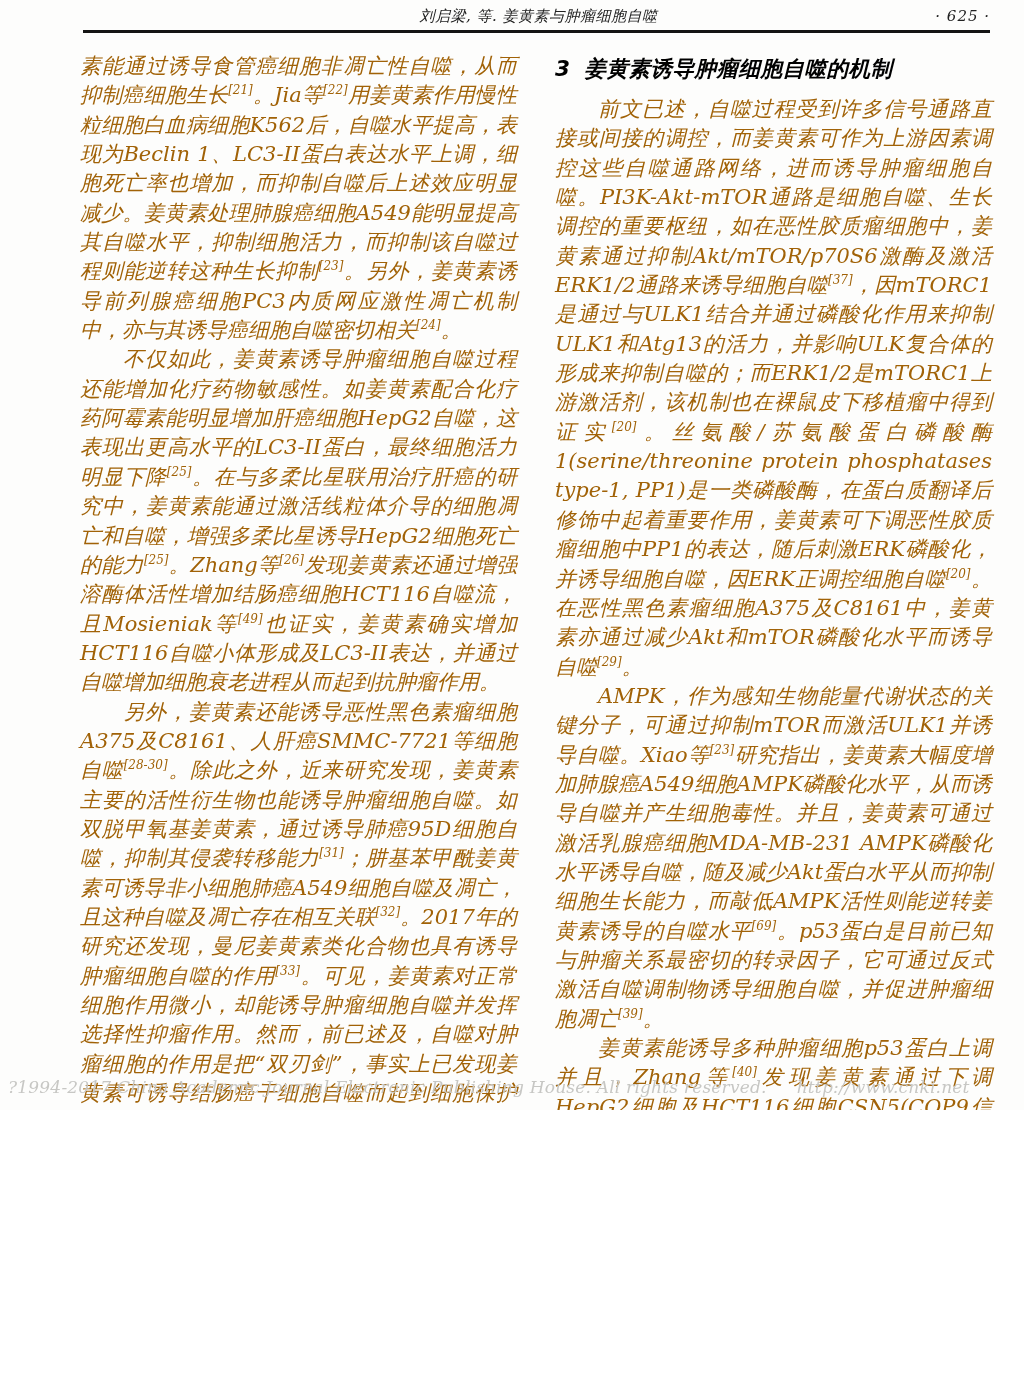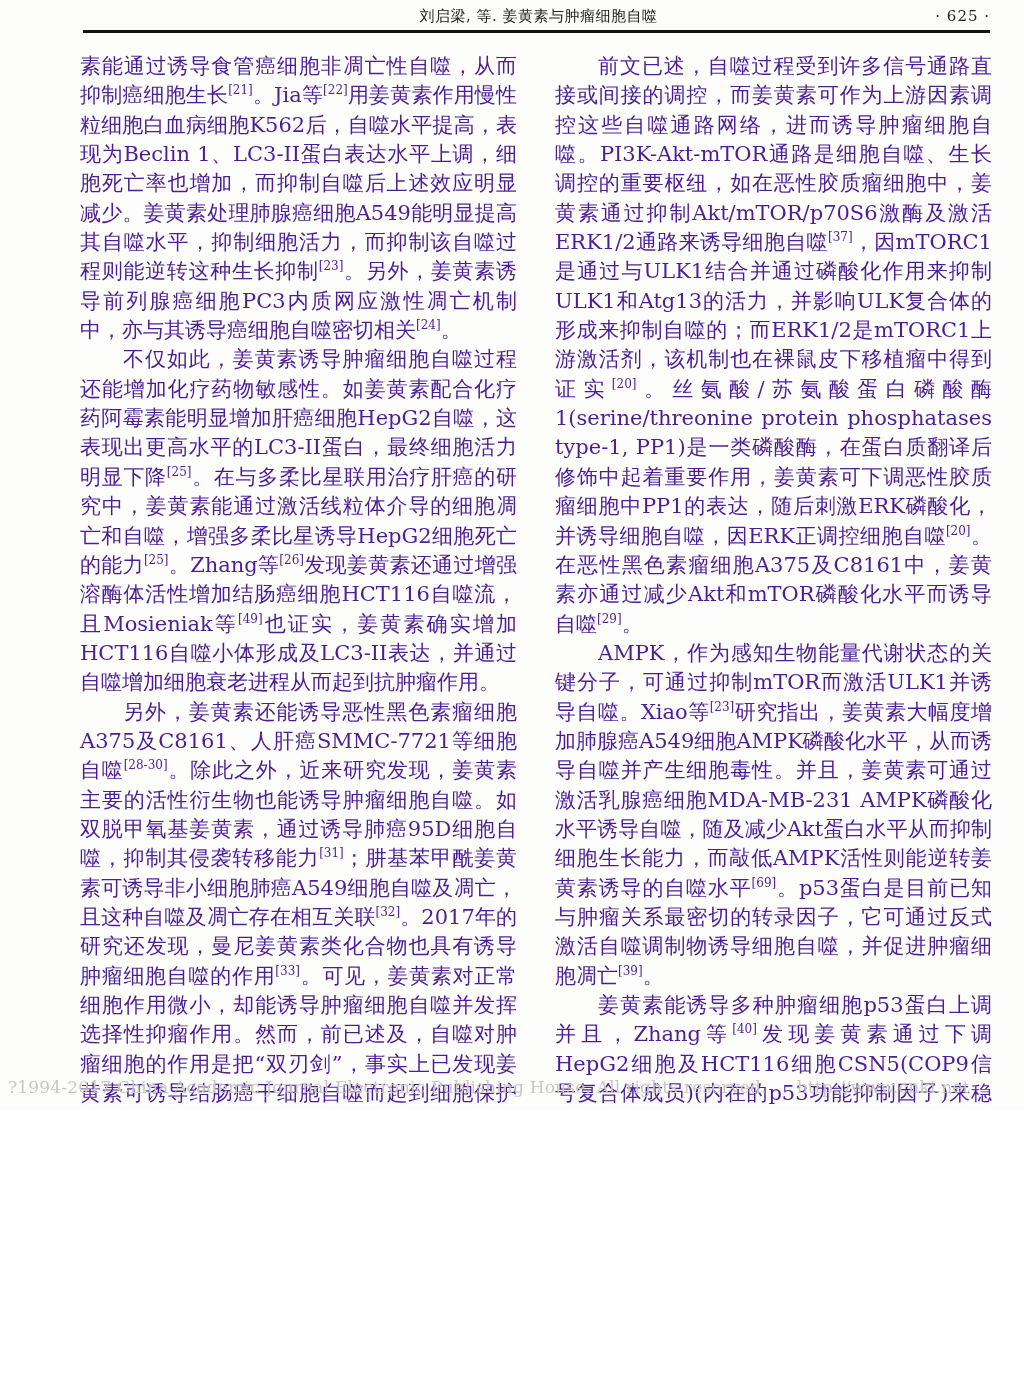--- a/index.html
+++ b/index.html
@@ -3,20 +3,21 @@
 <meta charset="utf-8">
 <style>
   html,body{margin:0;padding:0;background:#ffffff;}
   .page{
     position:relative;
     width:1024px;height:1110px;
     background:#fdfdfc;
     font-family:"DejaVu Serif","Liberation Serif",serif;
     color:#1e1e1e;
     overflow:hidden;
+    font-style:italic;
   }
   
   .page-header{
     position:absolute;top:7px;left:83px;right:30px;height:22px;
     font-size:15px;color:#222;
   }
   .running-title{
     position:absolute;left:0;right:0;top:0;text-align:center;
     letter-spacing:0.5px;
   }
@@ -30,21 +31,21 @@
     position:absolute;top:52px;left:80px;width:912px;
     display:flex;gap:38px;
   }
   .column{width:437px;}
   .para{
     margin:0;
     font-size:21px;
     line-height:29.35px;
     text-align:justify;
     text-justify:inter-ideograph;
-    color:#4c1d95;
+    color:#a16207;
   }
   .para.indent{text-indent:2.05em;}
   .para sup{
     font-size:12px;
     line-height:0;
     vertical-align:super;
     letter-spacing:0;
   }
   .section-heading{
     margin:0 0 13px 0;
@@ -80,20 +81,23 @@
 
   <div class="header-rule"></div>
 
   <div class="article-body">
     <section class="column" id="left-col">
         <p class="para">素能通过诱导食管癌细胞非凋亡性自噬，从而抑制癌细胞生长<sup>[21]</sup>。Jia等<sup>[22]</sup>用姜黄素作用慢性粒细胞白血病细胞K562后，自噬水平提高，表现为Beclin 1、LC3-II蛋白表达水平上调，细胞死亡率也增加，而抑制自噬后上述效应明显减少。姜黄素处理肺腺癌细胞A549能明显提高其自噬水平，抑制细胞活力，而抑制该自噬过程则能逆转这种生长抑制<sup>[23]</sup>。另外，姜黄素诱导前列腺癌细胞PC3内质网应激性凋亡机制中，亦与其诱导癌细胞自噬密切相关<sup>[24]</sup>。</p>
         <p class="para indent">不仅如此，姜黄素诱导肿瘤细胞自噬过程还能增加化疗药物敏感性。如姜黄素配合化疗药阿霉素能明显增加肝癌细胞HepG2自噬，这表现出更高水平的LC3-II蛋白，最终细胞活力明显下降<sup>[25]</sup>。在与多柔比星联用治疗肝癌的研究中，姜黄素能通过激活线粒体介导的细胞凋亡和自噬，增强多柔比星诱导HepG2细胞死亡的能力<sup>[25]</sup>。Zhang等<sup>[26]</sup>发现姜黄素还通过增强溶酶体活性增加结肠癌细胞HCT116自噬流，且Mosieniak等<sup>[49]</sup>也证实，姜黄素确实增加HCT116自噬小体形成及LC3-II表达，并通过自噬增加细胞衰老进程从而起到抗肿瘤作用。</p>
         <p class="para indent">另外，姜黄素还能诱导恶性黑色素瘤细胞A375及C8161、人肝癌SMMC-7721等细胞自噬<sup>[28-30]</sup>。除此之外，近来研究发现，姜黄素主要的活性衍生物也能诱导肿瘤细胞自噬。如双脱甲氧基姜黄素，通过诱导肺癌95D细胞自噬，抑制其侵袭转移能力<sup>[31]</sup>；肼基苯甲酰姜黄素可诱导非小细胞肺癌A549细胞自噬及凋亡，且这种自噬及凋亡存在相互关联<sup>[32]</sup>。2017年的研究还发现，曼尼姜黄素类化合物也具有诱导肿瘤细胞自噬的作用<sup>[33]</sup>。可见，姜黄素对正常细胞作用微小，却能诱导肿瘤细胞自噬并发挥选择性抑瘤作用。然而，前已述及，自噬对肿瘤细胞的作用是把“双刃剑”，事实上已发现姜黄素可诱导结肠癌干细胞自噬而起到细胞保护作用<sup>[34]</sup>，同时，姜黄素可通过其作为铁离子螯合剂的特性，对雄激素抵抗性前列腺癌细胞CRPC起到保护性自噬作用<sup>[35]</sup>，这种类似的保护性自噬作用也在体外培养的人胃癌细胞系中被发现<sup>[36]</sup>。因此，有关姜黄素诱导肿瘤细胞自噬的机制及意义尚需进一步探讨。</p>
       </section>
     <section class="column" id="right-col">
+      <h2 class="section-heading">
+        <span class="sec-num">3</span><span>姜黄素诱导肿瘤细胞自噬的机制</span>
+      </h2>
       <div id="right-col-paras">
           <p class="para indent">前文已述，自噬过程受到许多信号通路直接或间接的调控，而姜黄素可作为上游因素调控这些自噬通路网络，进而诱导肿瘤细胞自噬。PI3K-Akt-mTOR通路是细胞自噬、生长调控的重要枢纽，如在恶性胶质瘤细胞中，姜黄素通过抑制Akt/mTOR/p70S6激酶及激活ERK1/2通路来诱导细胞自噬<sup>[37]</sup>，因mTORC1是通过与ULK1结合并通过磷酸化作用来抑制ULK1和Atg13的活力，并影响ULK复合体的形成来抑制自噬的；而ERK1/2是mTORC1上游激活剂，该机制也在裸鼠皮下移植瘤中得到证实<sup>[20]</sup>。丝氨酸/苏氨酸蛋白磷酸酶1(serine/threonine protein phosphatases type-1, PP1)是一类磷酸酶，在蛋白质翻译后修饰中起着重要作用，姜黄素可下调恶性胶质瘤细胞中PP1的表达，随后刺激ERK磷酸化，并诱导细胞自噬，因ERK正调控细胞自噬<sup>[20]</sup>。在恶性黑色素瘤细胞A375及C8161中，姜黄素亦通过减少Akt和mTOR磷酸化水平而诱导自噬<sup>[29]</sup>。</p>
           <p class="para indent">AMPK，作为感知生物能量代谢状态的关键分子，可通过抑制mTOR而激活ULK1并诱导自噬。Xiao等<sup>[23]</sup>研究指出，姜黄素大幅度增加肺腺癌A549细胞AMPK磷酸化水平，从而诱导自噬并产生细胞毒性。并且，姜黄素可通过激活乳腺癌细胞MDA-MB-231 AMPK磷酸化水平诱导自噬，随及减少Akt蛋白水平从而抑制细胞生长能力，而敲低AMPK活性则能逆转姜黄素诱导的自噬水平<sup>[69]</sup>。p53蛋白是目前已知与肿瘤关系最密切的转录因子，它可通过反式激活自噬调制物诱导细胞自噬，并促进肿瘤细胞凋亡<sup>[39]</sup>。</p>
           <p class="para indent">姜黄素能诱导多种肿瘤细胞p53蛋白上调并且，Zhang等<sup>[40]</sup>发现姜黄素通过下调HepG2细胞及HCT116细胞CSN5(COP9信号复合体成员)(内在的p53功能抑制因子)来稳定p53蛋白的表达，进而促进细胞HepG2细胞自噬；然而，姜黄素也能通过降解p53蛋白的表达来诱导皮肤鳞癌细胞A431发生自噬减少耐药肿瘤细胞中突变的p53蛋白水平<sup>[29]</sup>。也有研究认为细胞核中p53促进自噬，而细胞质中p53可通过激活Bax或抑制Bcl-2抑制细胞自噬<sup>[65]</sup>。姜黄素处理HCT116细胞导致活性氧ROS产生，进而激活细胞自噬，而抗氧化剂预处理细胞却能抑</p>
         </div>
     </section>
   </div>
 
   <div class="page-footer">
     <span class="footer-copyright">?1994-2017 China Academic Journal Electronic Publishing House. All rights reserved.</span><span class="footer-url">http://www.cnki.net</span>

